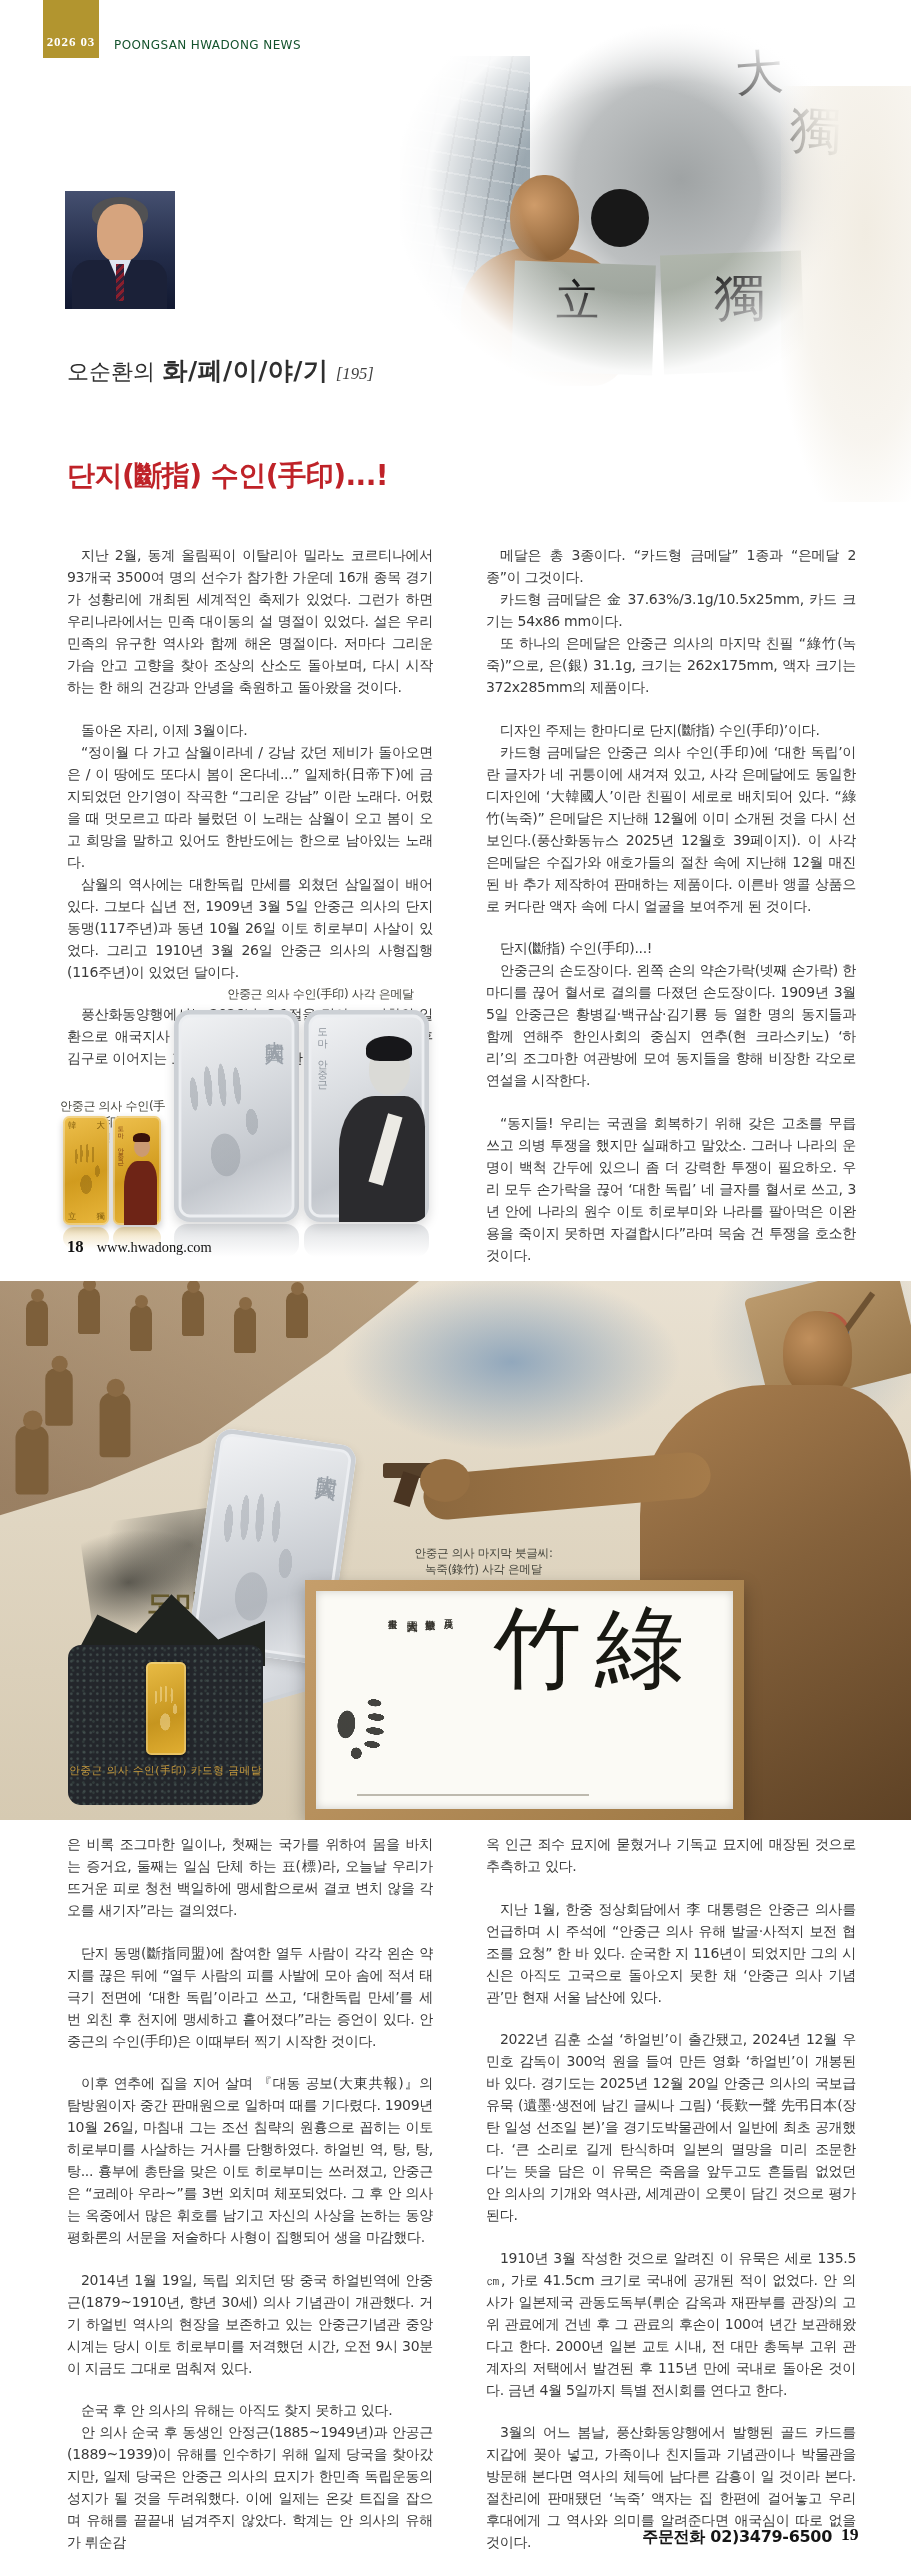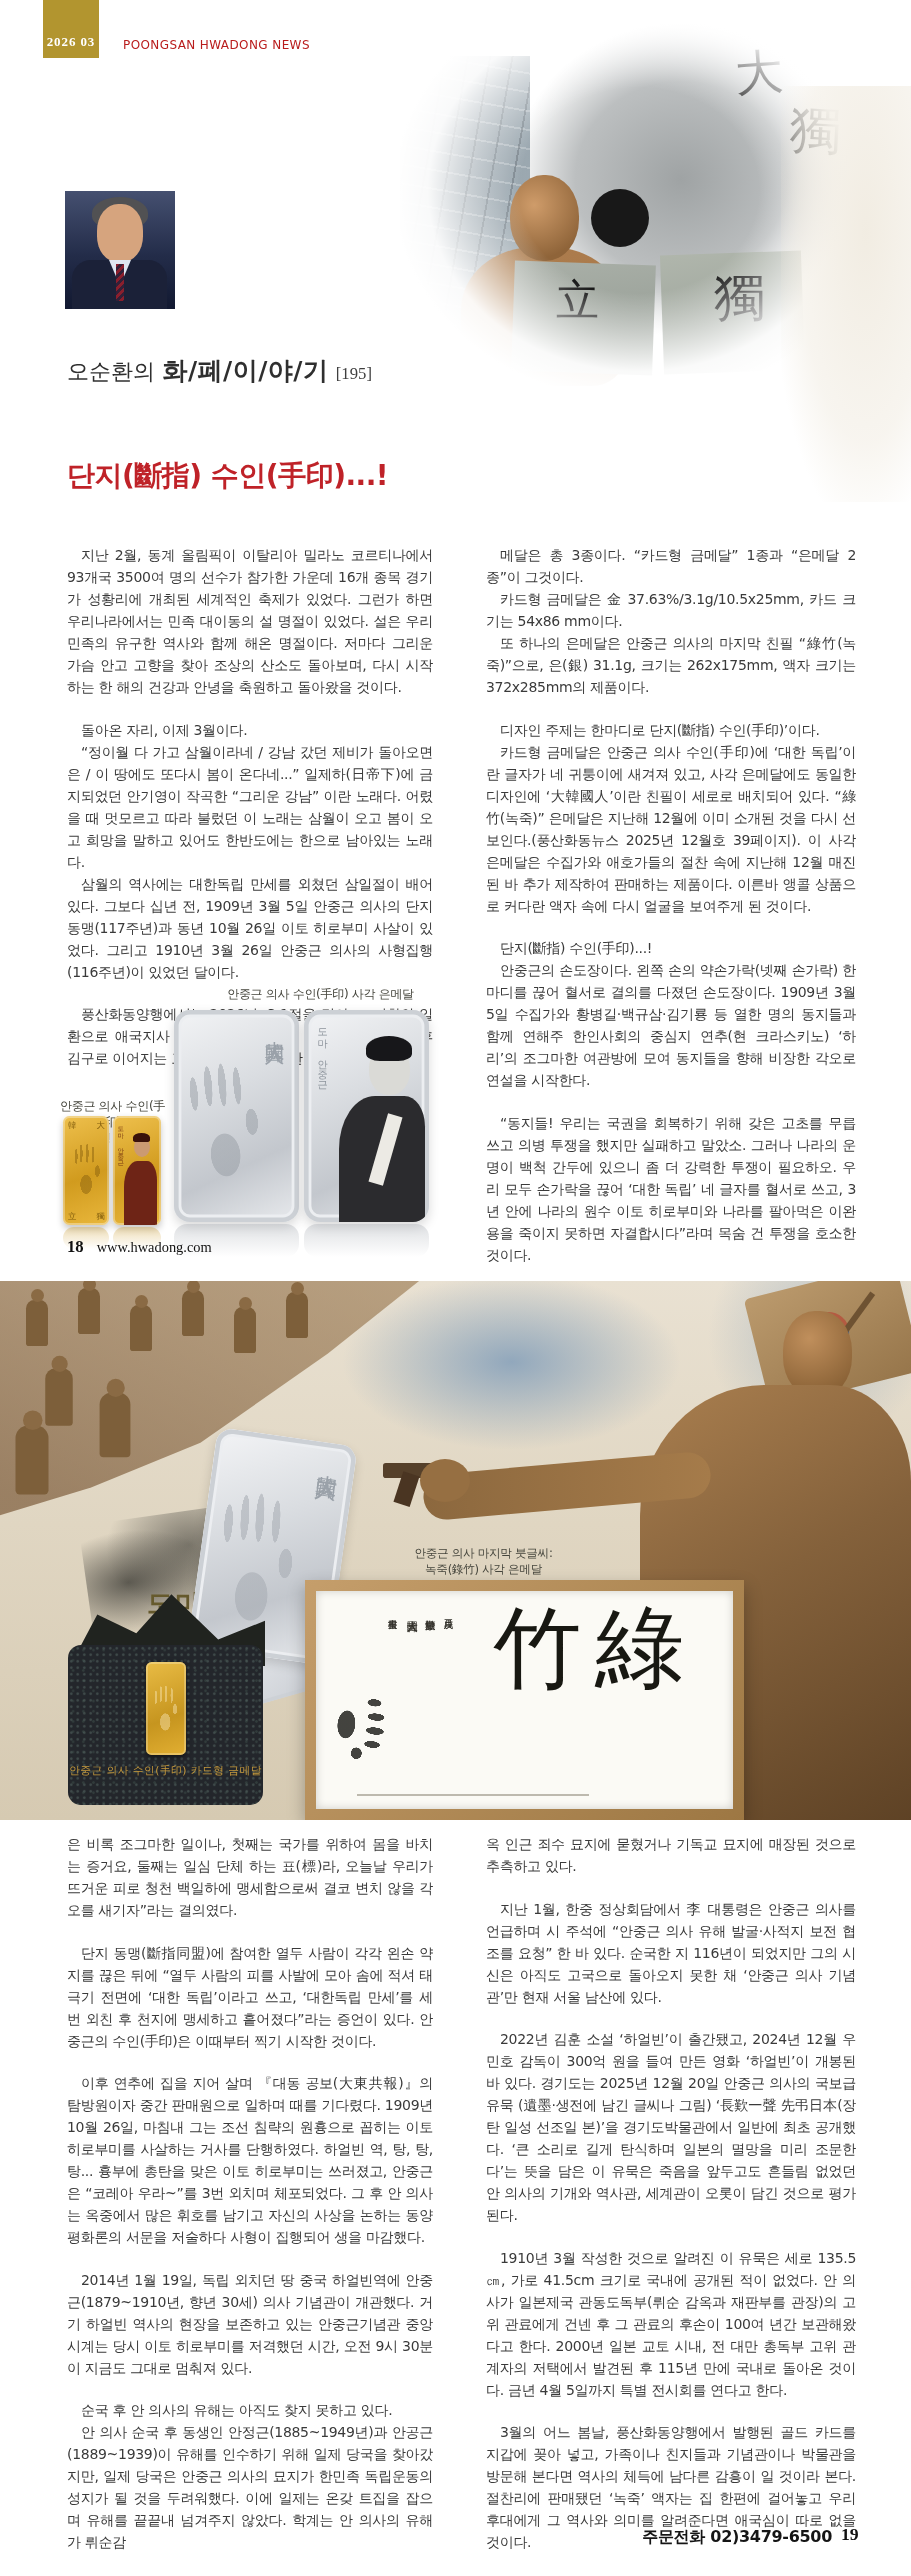--- a/index.html
+++ b/index.html
@@ -4,21 +4,21 @@
 <style>
   html,body{margin:0;padding:0;background:#ffffff;}
   .sheet{position:relative;width:911px;height:2576px;background:#fff;overflow:hidden;
          font-family:"DejaVu Sans","Liberation Sans",sans-serif;color:#3a3a3a;}
 
   
   .issue-box{position:absolute;left:43px;top:0;width:56px;height:58px;background:#b2952f;
              color:#fff;font-family:"Liberation Serif","DejaVu Serif",serif;font-weight:bold;
              font-size:13px;letter-spacing:0.9px;display:flex;align-items:flex-end;justify-content:center;
              padding-bottom:8.4px;box-sizing:border-box;}
-  .masthead{position:absolute;left:123px;top:38px;font-size:12px;color:#b91c1c;letter-spacing:0.4px;}
+  .masthead{position:absolute;left:114px;top:38px;font-size:12px;color:#14532d;letter-spacing:0.4px;}
 
   
   .hero{position:absolute;left:400px;top:0;width:511px;height:544px;}
   .hero-haze{position:absolute;left:0;top:0;right:0;bottom:0;
     background:radial-gradient(ellipse 46% 40% at 55% 33%, #9fa3a4 0%, #bcbfc0 45%, rgba(255,255,255,0) 72%);}
   .hero-glass{position:absolute;left:0;top:56px;width:130px;height:279px;opacity:.8;
     background:linear-gradient(100deg,#5d6c77,#90a0aa);
     background-image:repeating-linear-gradient(100deg,rgba(25,35,45,.35) 0 1.9px,rgba(255,255,255,0) 1.9px 22px),
                      repeating-linear-gradient(10deg,rgba(255,255,255,.25) 0 1.9px,rgba(255,255,255,0) 1.9px 18.6px),
                      linear-gradient(100deg,#5d6c77,#90a0aa);}
@@ -49,21 +49,21 @@
   .p-body{position:absolute;left:7.4px;top:69px;width:95px;height:51px;border-radius:18.6px 18.6px 0 0;background:#1b2138;}
   .p-shirt{position:absolute;left:44px;top:69px;width:22px;height:26px;background:#dfe6f0;
     clip-path:polygon(0 0,100% 0,50% 100%);}
   .p-tie{position:absolute;left:51px;top:73px;width:8.4px;height:37px;
     background:repeating-linear-gradient(135deg,#8a1f2d 0 2.8px,#342038 2.8px 5.6px);}
 
   
   .col-title{position:absolute;left:67px;top:354px;white-space:nowrap;color:#2f2f2f;}
   .t-pre{font-size:22px;font-weight:500;margin-right:7.4px;}
   .t-main{font-size:25px;font-weight:bold;letter-spacing:0.5px;}
-  .t-no{font-size:16.7px;color:#3f3f3f;font-family:"Liberation Serif","DejaVu Serif",serif;margin-left:7.4px;}
+  .t-no{font-size:16.7px;color:#3f3f3f;font-family:"Liberation Serif","DejaVu Serif",serif;margin-left:7.4px;font-style:italic;}
   .headline{position:absolute;left:67px;top:457px;margin:0;font-size:28px;font-weight:bold;
     color:#bf2228;letter-spacing:-0.5px;}
 
   
   .col{position:absolute;width:366px;}
   .colL18{left:67px;top:544px;}
   .colR18{left:486px;top:544px;width:370px;}
   .colL19{left:67px;top:1833px;}
   .colR19{left:486px;top:1833px;width:370px;}
   .col p{margin:0;font-size:14px;line-height:22px;text-align:justify;color:#3a3a3a;
@@ -234,21 +234,21 @@
     <p class="gap">풍산화동양행에서는 2026년, 3·1절을 맞아 그 기획의 일환으로 애국지사 안중근 의사 메달을 선보인다. 이는 향후 김구로 이어지는 교두보 역할을 고려한 것이라고 한다.</p>
   </div>
 
   <div class="col colR18">
     <p>메달은 총 3종이다. “카드형 금메달” 1종과 “은메달 2종”이 그것이다.</p>
     <p>카드형 금메달은 金 37.63%/3.1g/10.5x25mm, 카드 크기는 54x86 mm이다.</p>
     <p>또 하나의 은메달은 안중근 의사의 마지막 친필 “綠竹(녹죽)”으로, 은(銀) 31.1g, 크기는 262x175mm, 액자 크기는 372x285mm의 제품이다.</p>
     <p class="gap">디자인 주제는 한마디로 단지(斷指) 수인(手印)’이다.</p>
     <p>카드형 금메달은 안중근 의사 수인(手印)에 ‘대한 독립’이란 글자가 네 귀퉁이에 새겨져 있고, 사각 은메달에도 동일한 디자인에 ‘大韓國人’이란 친필이 세로로 배치되어 있다. “綠竹(녹죽)” 은메달은 지난해 12월에 이미 소개된 것을 다시 선보인다.(풍산화동뉴스 2025년 12월호 39페이지). 이 사각 은메달은 수집가와 애호가들의 절찬 속에 지난해 12월 매진된 바 추가 제작하여 판매하는 제품이다. 이른바 앵콜 상품으로 커다란 액자 속에 다시 얼굴을 보여주게 된 것이다.</p>
     <p class="gap">단지(斷指) 수인(手印)...!</p>
-    <p>안중근의 손도장이다. 왼쪽 손의 약손가락(넷째 손가락) 한 마디를 끊어 혈서로 결의를 다졌던 손도장이다. 1909년 3월 5일 수집가와 황병길·백규삼·김기룡 등 열한 명의 동지들과 함께 연해주 한인사회의 중심지 연추(현 크라스키노) ‘하리’의 조그마한 여관방에 모여 동지들을 향해 비장한 각오로 연설을 시작한다.</p>
+    <p>안중근의 손도장이다. 왼쪽 손의 약손가락(넷째 손가락) 한 마디를 끊어 혈서로 결의를 다졌던 손도장이다. 1909년 3월 5일 안중근은 황병길·백규삼·김기룡 등 열한 명의 동지들과 함께 연해주 한인사회의 중심지 연추(현 크라스키노) ‘하리’의 조그마한 여관방에 모여 동지들을 향해 비장한 각오로 연설을 시작한다.</p>
     <p class="gap">“동지들! 우리는 국권을 회복하기 위해 갖은 고초를 무릅쓰고 의병 투쟁을 했지만 실패하고 말았소. 그러나 나라의 운명이 백척 간두에 있으니 좀 더 강력한 투쟁이 필요하오. 우리 모두 손가락을 끊어 ‘대한 독립’ 네 글자를 혈서로 쓰고, 3년 안에 나라의 원수 이토 히로부미와 나라를 팔아먹은 이완용을 죽이지 못하면 자결합시다”라며 목숨 건 투쟁을 호소한 것이다.</p>
     <p class="gap">안중근의 호소는 변치 않을 항일투쟁의 각오를 다지기 위해 몸의 일부인 손가락을 잘라 맹세하자는 중대한 결심이었다. 먼저 단지(斷指)를 해야만 하는 의미와 목적을 단지 동맹 취지문에 담았다. 그 핵심은 “한국의 독립을 회복하고 동양평화를 유지하기 위해 뜻을 모아 손가락 하나를 끊음</p>
   </div>
 
   <div class="fig18">
     <div class="cap fig18-capS">안중근 의사 수인(手印) 사각 은메달</div>
     <div class="cap fig18-capG">
       <div>안중근 의사 수인(手印)</div>
       <div>카드형 금메달</div>
     </div>

